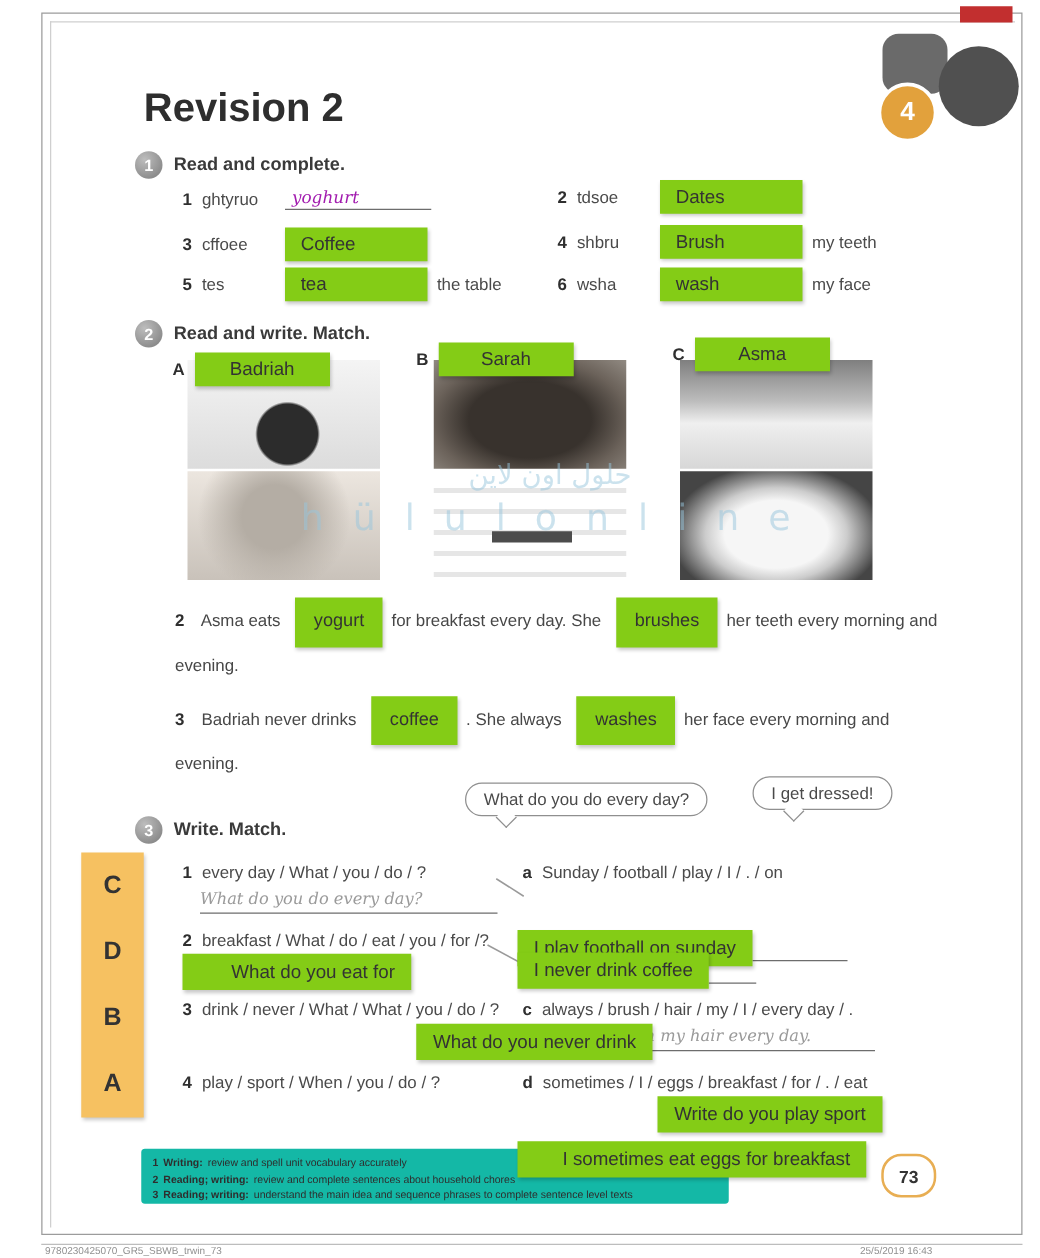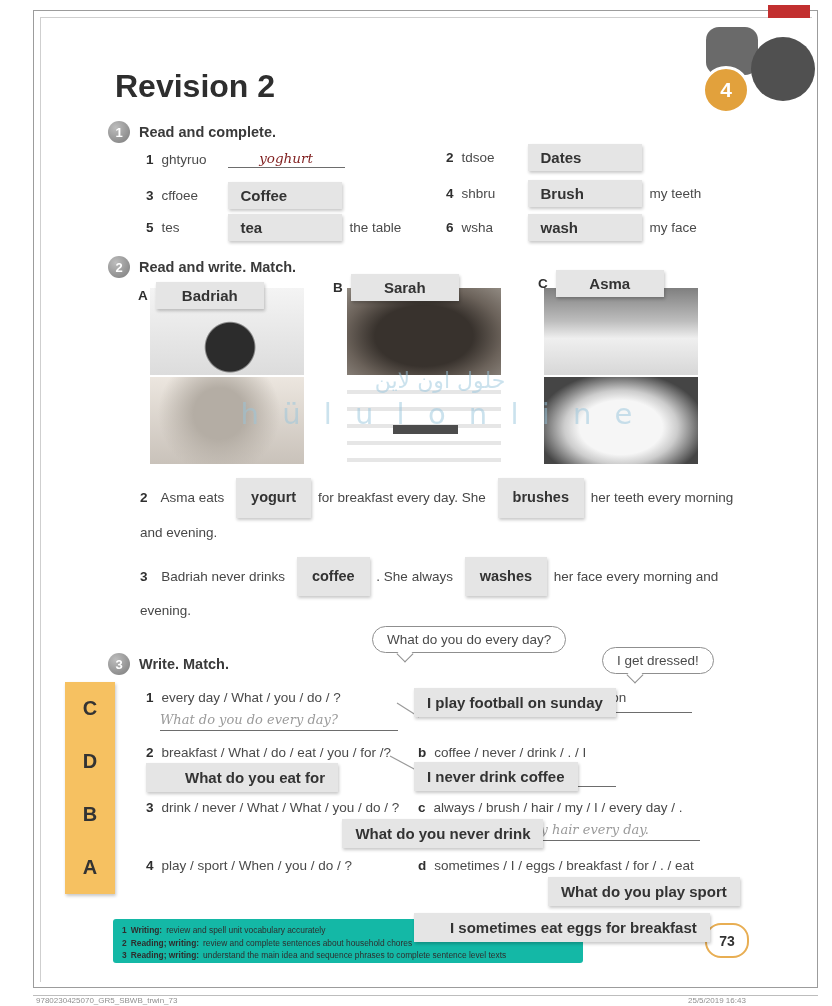--- a/index.html
+++ b/index.html
@@ -24,29 +24,29 @@
   .badge{display:inline-flex;width:22px;height:22px;border-radius:50%;
          background:radial-gradient(circle at 35% 30%,#bdbdbd,#7b7b7b);
          color:#fff;font-weight:bold;font-size:13px;align-items:center;justify-content:center;flex:0 0 auto;}
   .extitle{font-weight:bold;font-size:14.5px;color:#3a3a3a;margin-left:9px;}
   
   .row{display:flex;align-items:center;gap:8px;font-size:13.5px;}
   .inum{color:#2f2f2f;font-size:13.5px;}
   .scr{color:#4a4a4a;font-size:13.5px;}
   .scr-fix{display:inline-block;width:58px;}
   
-  .note{display:inline-block;background:#e5e5e5;color:#333;font-weight:bold;font-size:15px;
+  .note{display:inline-block;background:#84cc16;color:#333;font-weight:normal;font-size:15px;
         padding:5px 13px;box-shadow:1px 2px 3px rgba(0,0,0,.22);z-index:25;position:relative;}
   .note1{width:88px;text-align:left;}
   .note-name{min-width:82px;text-align:center;}
   .note-sm{font-size:14.5px;padding:4px 15px;margin:0 5px;}
   .note3{font-size:15px;padding:6px 13px;}
   
-  .hw-line{display:inline-block;min-width:105px;text-align:center;border-bottom:1.6px solid #6d6d6d;
-           font-family:"DejaVu Serif",serif;font-style:italic;color:#7f1d1d;font-size:13.5px;padding:0 6px 1px 6px;}
+  .hw-line{display:inline-block;min-width:105px;border-bottom:1.6px solid #6d6d6d;
+           font-family:"DejaVu Serif",serif;font-style:italic;color:#a21caf;font-size:13.5px;padding:0 6px 1px 6px;}
   .w70{min-width:64px;}
   .hwans{font-family:"DejaVu Serif",serif;font-style:italic;color:#9a9a9a;font-size:13px;
          border-bottom:1.5px solid #6d6d6d;padding-bottom:3px;}
   .ansline{display:inline-block;border-bottom:1.5px solid #6d6d6d;height:1px;align-self:flex-end;margin-bottom:4px;}
   
   .photo-grid{position:absolute;left:150px;top:288px;display:grid;
               grid-template-columns:repeat(3,154px);grid-auto-rows:87px;column-gap:43px;row-gap:2px;z-index:1;}
   .photo{width:154px;height:87px;background:#d8d8d8;}
   .p-coffee{background:radial-gradient(circle at 52% 68%,#2c2c2c 24%,rgba(0,0,0,0) 26%),linear-gradient(#f4f4f4,#dcdcdc);}
   .p-dates{background:radial-gradient(ellipse at 50% 55%,#38322d 45%,#6b625a 72%,#918a82 100%);}
@@ -183,21 +183,21 @@
       <b class="inum">3</b>
       <span>Badriah never drinks</span>
       <span class="note note-sm">coffee</span>
       <span>. She always</span>
       <span class="note note-sm">washes</span>
       <span>her face every morning and evening.</span>
     </div>
   </div>
 
   <div class="bubble" style="left:372px;top:626px;">What do you do every day?</div>
-  <div class="bubble" style="left:602px;top:647px;">I get dressed!</div>
+  <div class="bubble" style="left:602px;top:621px;">I get dressed!</div>
 
   
   <div class="exhead" style="left:108px;top:653px;">
     <span class="badge">3</span>
     <span class="extitle">Write. Match.</span>
   </div>
 
   <div class="letter-col">
     <span>C</span>
     <span>D</span>
@@ -213,21 +213,21 @@
   
   <div class="ex3row" style="left:146px;top:690px;">
     <b class="inum">1</b>
     <span class="scr">every day / What / you / do / ?</span>
   </div>
   <div class="hwans abs" style="left:160px;top:712px;width:238px;">What do you do every day?</div>
   <div class="ex3row" style="left:418px;top:690px;">
     <b class="inum">a</b>
     <span class="scr">Sunday / football / play / I / . / on</span>
   </div>
-  <div class="row abs" style="left:414px;top:688px;align-items:flex-start;gap:0;">
+  <div class="row abs" style="left:414px;top:744px;align-items:flex-start;gap:0;">
     <span class="note note3">I play football on sunday</span>
     <span class="ansline" style="width:76px;"></span>
   </div>
 
   
   <div class="ex3row" style="left:146px;top:745px;">
     <b class="inum">2</b>
     <span class="scr">breakfast / What / do / eat / you / for /?</span>
   </div>
   <div class="note note3 abs" style="left:146px;top:763px;padding-left:39px;">What do you eat for</div>
@@ -250,21 +250,21 @@
     <b class="inum">c</b>
     <span class="scr">always / brush / hair / my / I / every day / .</span>
   </div>
   <div class="hwans abs" style="left:428px;top:822px;width:272px;">I always brush my hair every day.</div>
 
   
   <div class="ex3row" style="left:146px;top:858px;">
     <b class="inum">4</b>
     <span class="scr">play / sport / When / you / do / ?</span>
   </div>
-  <div class="note note3 abs" style="left:146px;top:877px;">What do you play sport</div>
+  <div class="note note3 abs" style="left:146px;top:877px;">Write do you play sport</div>
   <div class="ex3row" style="left:418px;top:858px;">
     <b class="inum">d</b>
     <span class="scr">sometimes / I / eggs / breakfast / for / . / eat</span>
   </div>
   <div class="note note3 abs" style="left:414px;top:884px;padding-left:36px;">I sometimes eat eggs for breakfast</div>
 
   
   <div class="footer-box">
     <div class="f-row">
       <b>1</b><b>Writing:</b><span>review and spell unit vocabulary accurately</span>

